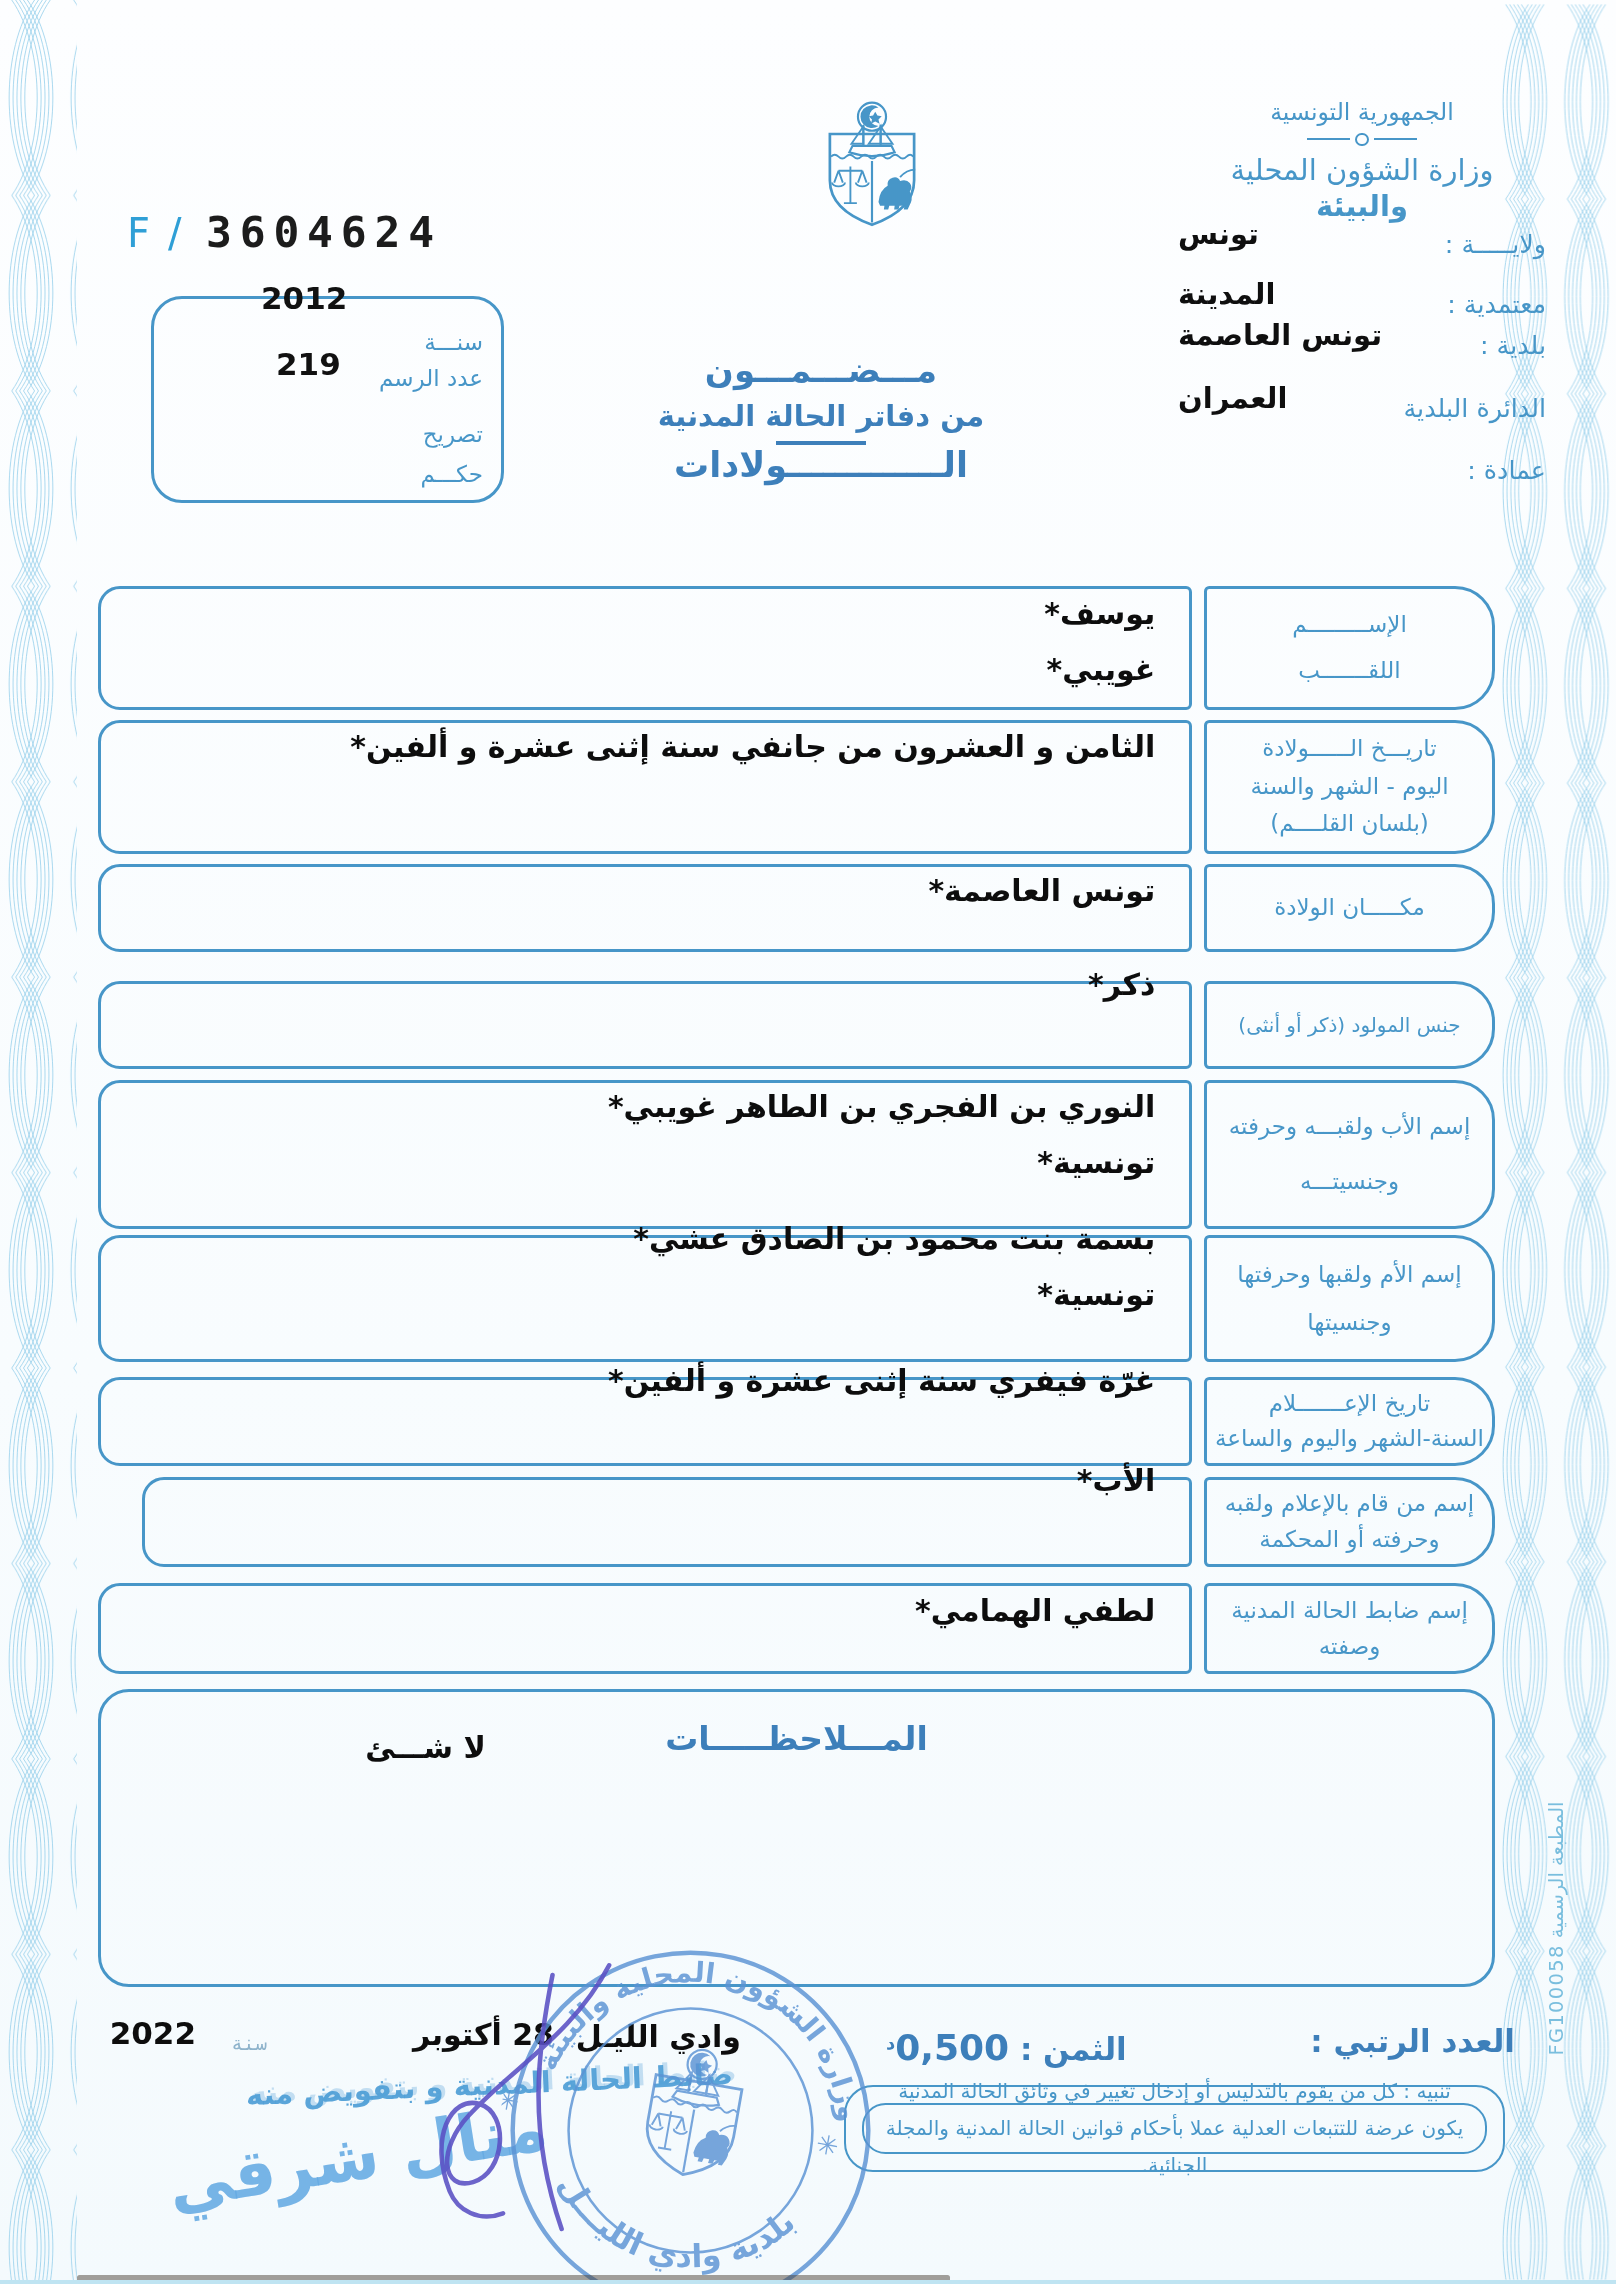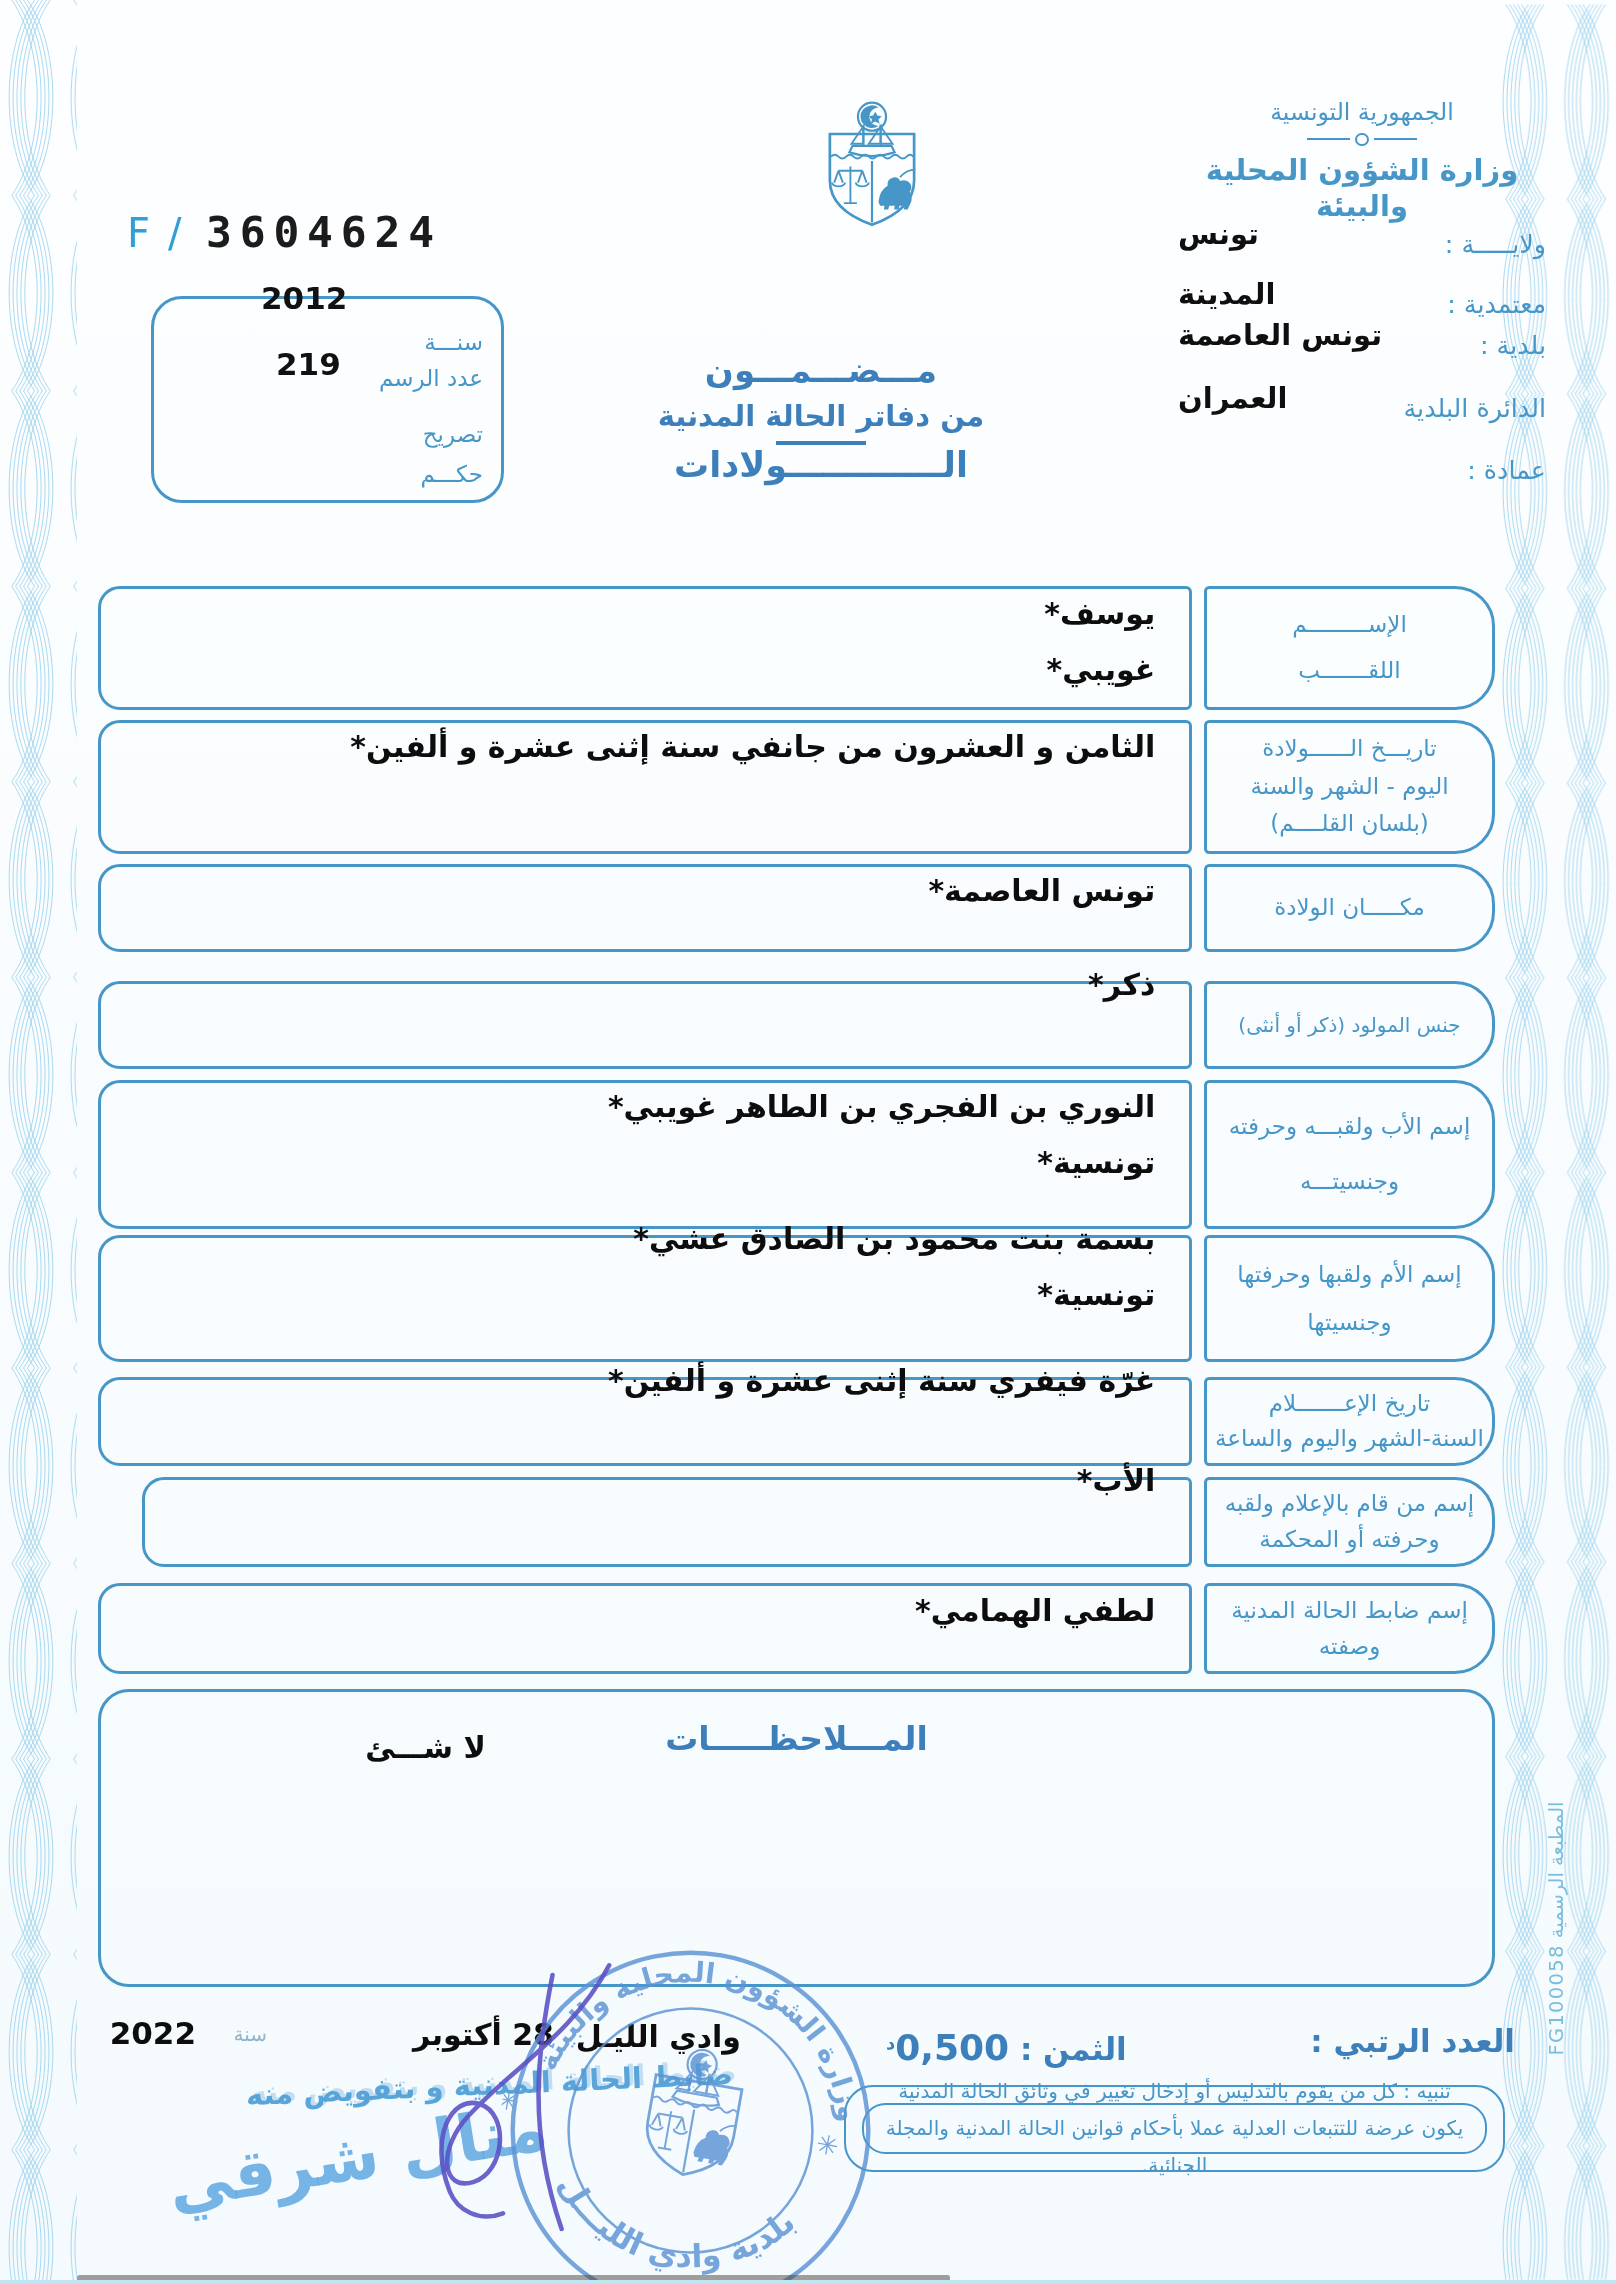--- a/index.html
+++ b/index.html
@@ -39,21 +39,21 @@
   .doc-title .t1{font-size:34px;font-weight:bold;letter-spacing:1.3px;}
   .doc-title .t2{font-size:29px;font-weight:bold;margin-top:9px;}
   .doc-title .t-underline{width:90px;height:4.6px;background:#3d7fba;margin:7.8px auto 0 auto;}
   .doc-title .t3{font-size:35px;font-weight:bold;white-space:nowrap;}
   
   .hdr{position:absolute;right:70px;top:98px;width:368px;}
   .hdr .rep{color:#4796c8;font-size:23.5px;text-align:center;}
   .hdr .orn{display:flex;align-items:center;justify-content:center;gap:5.2px;margin-top:6.5px;}
   .hdr .orn .bar{width:43px;height:2px;background:#4796c8;}
   .hdr .orn .dot{width:9.8px;height:9.8px;border:2px solid #4796c8;border-radius:50%;}
-  .hdr .min{color:#4796c8;font-size:29px;font-weight:bold;text-align:center;margin-top:6.5px;}
+  .hdr .min{color:#4796c8;font-size:29px;font-weight:normal;text-align:center;margin-top:6.5px;}
   .hdr .min2{color:#4796c8;font-size:29px;font-weight:bold;text-align:center;margin-top:2.6px;}
   .hdr-fields{position:absolute;right:0;top:0;width:100%;}
   .hdr-row{position:absolute;width:100%;display:flex;justify-content:space-between;align-items:baseline;}
   .hdr-row .hl{color:#4796c8;font-size:25.4px;white-space:nowrap;}
   .hdr-row .hv{color:#0f0f0f;font-weight:bold;font-size:29px;transform:translateY(-9px);white-space:nowrap;}
   .hr1{top:128px;} .hr2{top:188px;} .hr3{top:229px;} .hr4{top:292px;} .hr5{top:357px;}
   
   .form{position:absolute;left:98px;top:586px;width:1397px;}
   .frow{display:flex;flex-direction:row;gap:11.7px;}
   .lbox{width:291px;flex:0 0 291px;border:3.3px solid #4796c8;
@@ -81,21 +81,21 @@
     color:#3d7fba;font-size:33px;font-weight:bold;}
   .notes .nval{position:absolute;left:19%;top:38px;font-size:30px;font-weight:bold;color:#0d0d0d;}
   
   .order-label{position:absolute;right:101px;top:2023px;color:#3d7fba;font-weight:bold;font-size:31px;}
   .price{position:absolute;left:886px;top:2027px;color:#3d7fba;font-size:31px;font-weight:bold;direction:rtl;}
   .price .pv{font-size:36px;}
   .price .pc{font-size:18px;vertical-align:super;}
   .dateline{position:absolute;left:98px;top:2010px;width:671px;height:59px;}
   .dateline .dplace{position:absolute;right:28px;top:9px;font-size:30px;font-weight:bold;color:#0d0d0d;white-space:nowrap;}
   .dateline .ddm{position:absolute;right:215px;top:6.5px;font-size:30px;font-weight:bold;color:#0d0d0d;white-space:nowrap;}
-  .dateline .dyl{position:absolute;right:502px;top:12px;font-size:20px;color:#8fb4cc;font-family:Liberation Sans, sans-serif;}
+  .dateline .dyl{position:absolute;right:502px;top:21px;font-size:20px;color:#8fb4cc;font-family:Liberation Mono, monospace;}
   .dateline .dyv{position:absolute;right:573px;top:5.2px;font-size:31px;font-weight:bold;color:#0d0d0d;}
   .warnbox{position:absolute;left:844px;top:2085px;width:661px;height:87px;
     border:2.6px solid #4796c8;border-radius:29px;box-sizing:border-box;padding:16px;}
   .warnbox .inner{width:100%;height:100%;border:2px solid #4796c8;border-radius:23.5px;box-sizing:border-box;
     display:flex;align-items:center;justify-content:center;padding:3.9px 18px;}
   .warnbox .wtext{color:#4796c8;font-size:20px;line-height:1.85;text-align:center;}
   .officer-cap{position:absolute;left:134px;top:2070px;width:599px;
     color:rgba(77,157,214,.92);font-size:29px;font-weight:bold;white-space:nowrap;
     transform:rotate(-2.5deg);text-shadow:3.9px -2.6px 0 rgba(77,157,214,.30);}
   .officer-name{position:absolute;left:166px;top:2119px;

